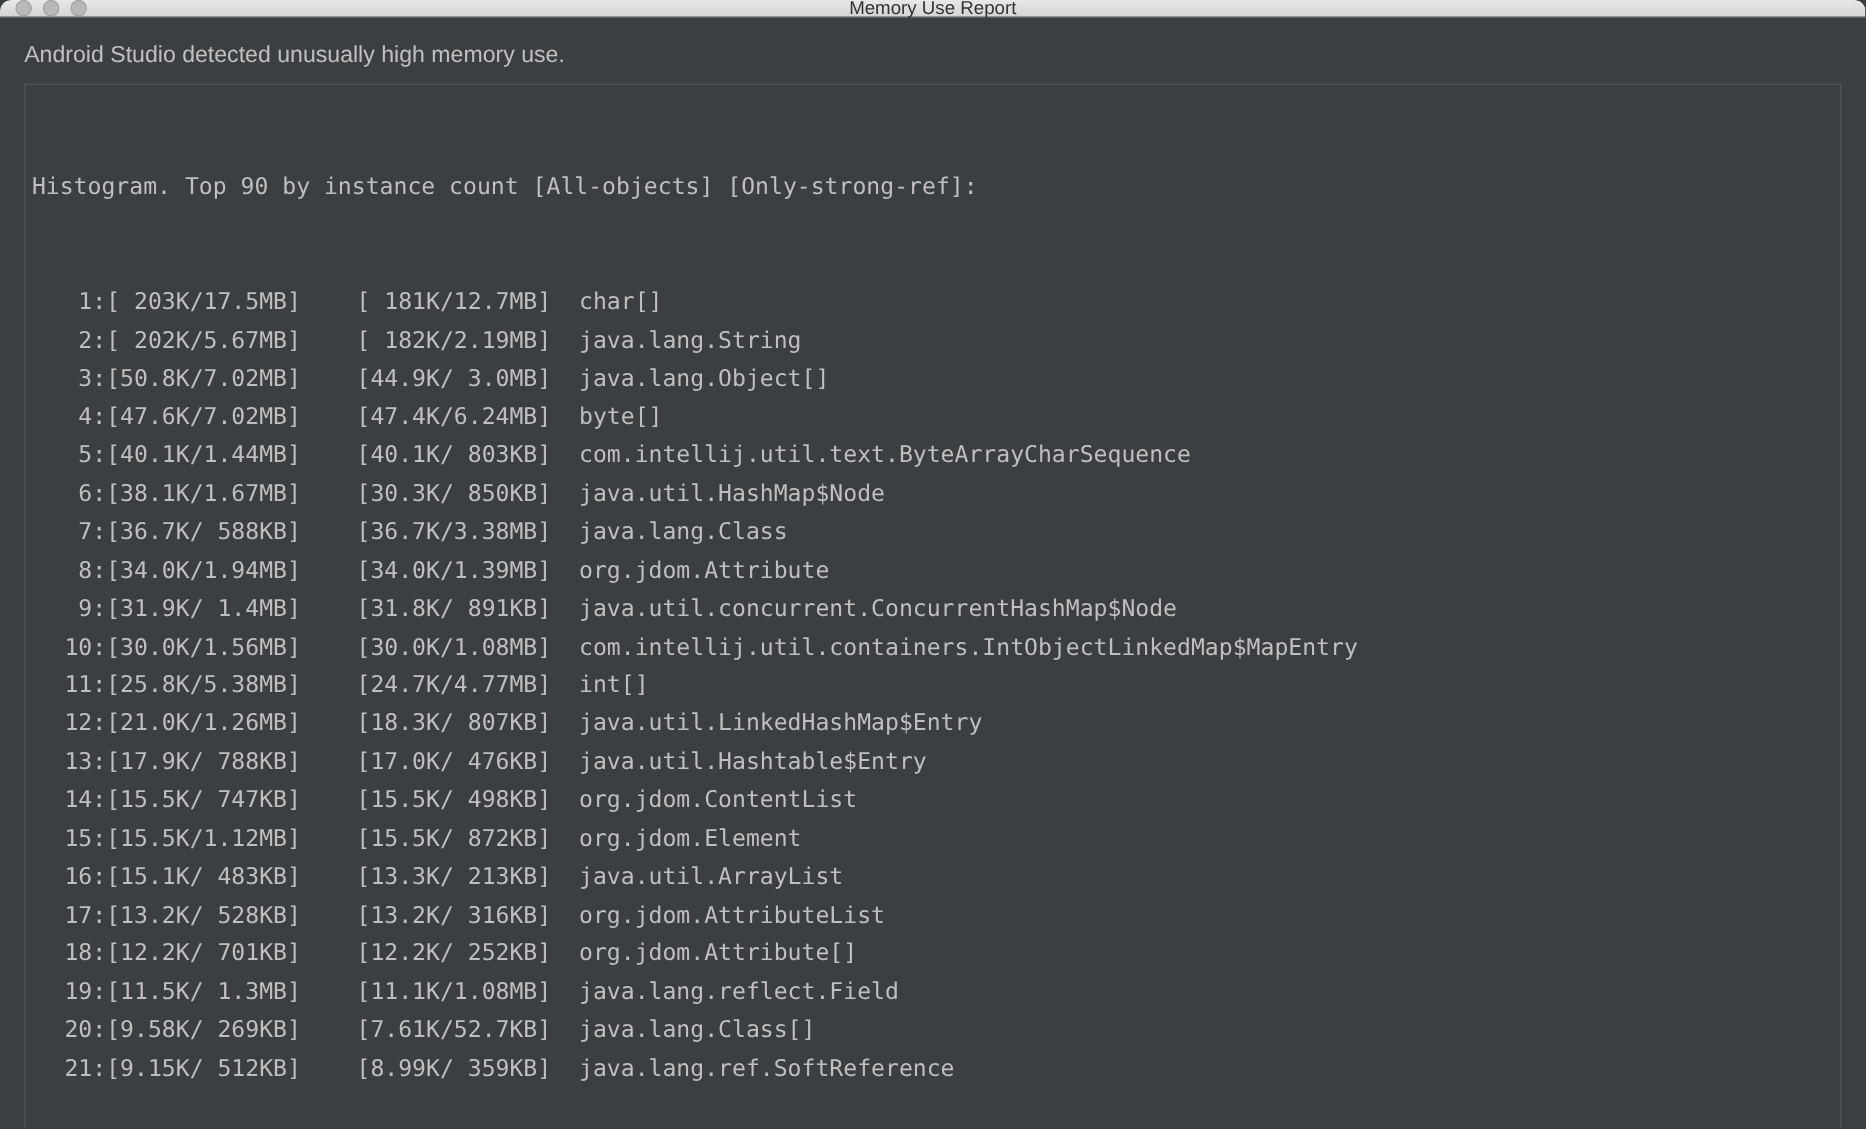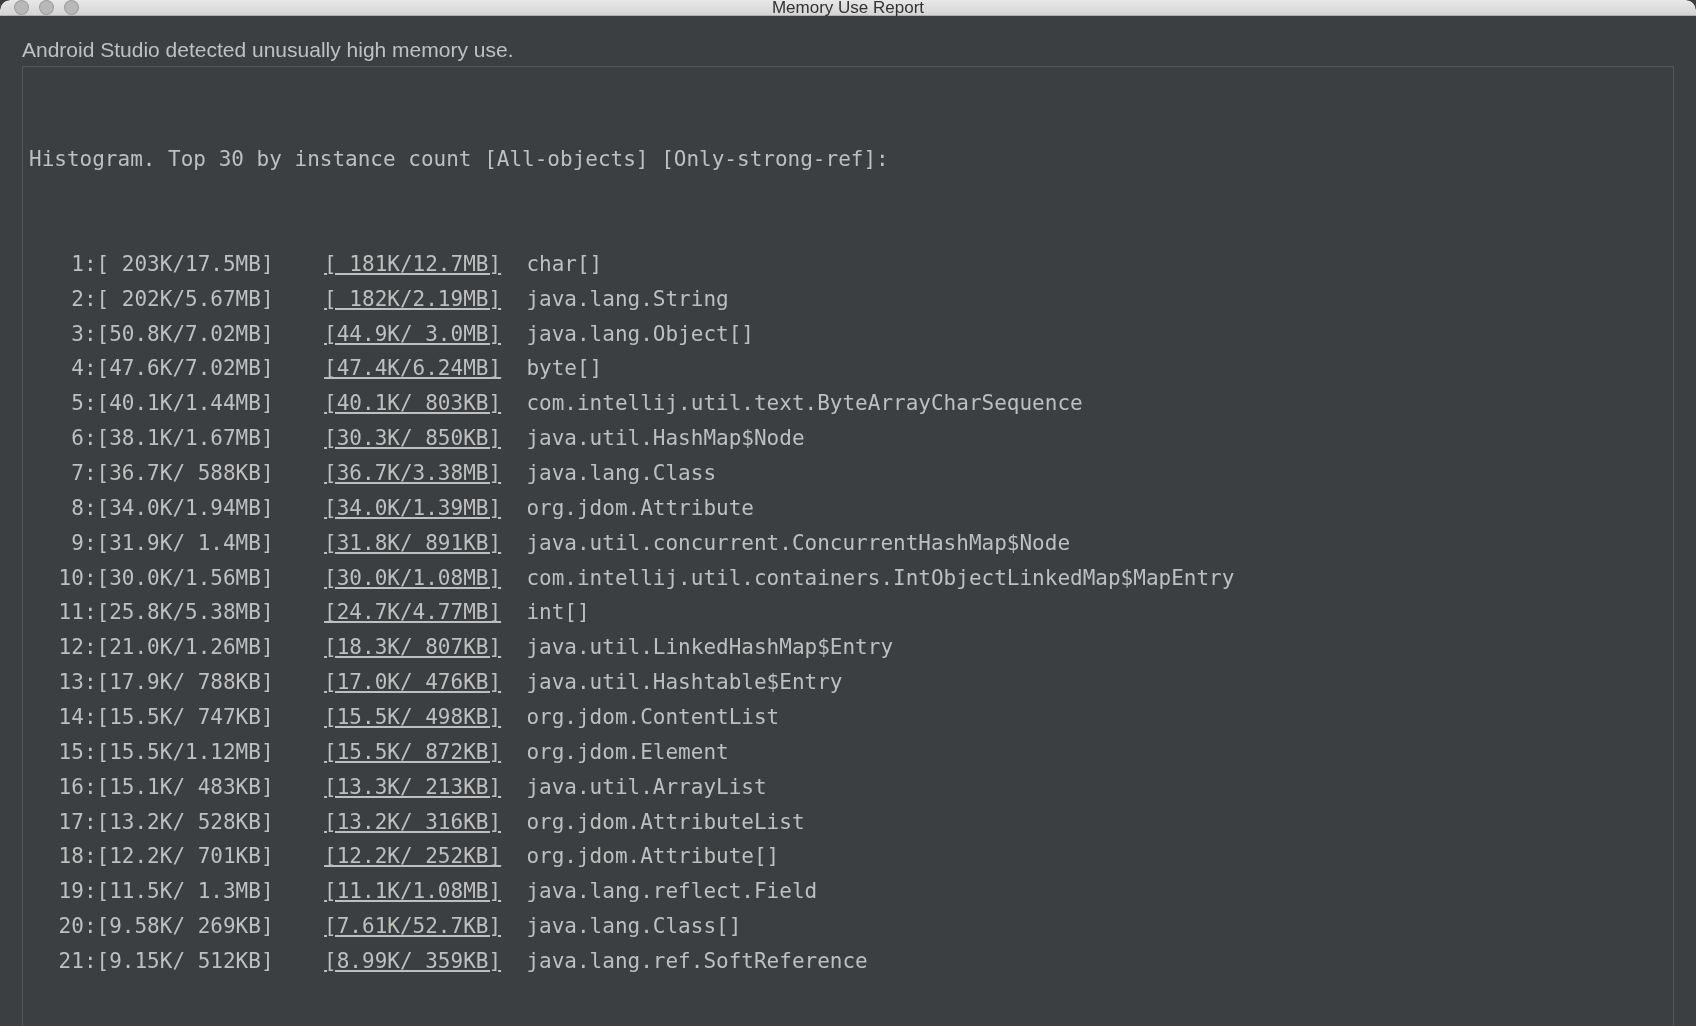--- a/index.html
+++ b/index.html
@@ -46,20 +46,21 @@
     .content {
       flex: 1;
       padding: 18px 22px 14px 22px;
       display: flex;
       flex-direction: column;
       color: #c0c0c0;
     }
     .intro {
       font-size: 21px;
       line-height: 1.5;
+      margin-bottom: 10px;
     }
     .report-box {
       flex: 1;
       background: #3c3f41;
       border: 1px solid #555759;
       padding: 6px 4px;
       font-family: "Menlo", "Consolas", monospace;
       font-size: 21px;
       line-height: 1.66;
       color: #bfbfbf;
@@ -77,21 +78,20 @@
       text-align: right;
     }
     .row-all {
       width: 16ch;
       white-space: pre;
     }
     .row-strong {
       width: 16ch;
       text-align: right;
       white-space: pre;
-      text-decoration: underline;
     }
     .row-class {
       padding-left: 2ch;
     }
   </style>
 </head>
 <body>
 
 <div class="titlebar">
   <div class="traffic-lights">
@@ -101,17 +101,17 @@
   </div>
   <div class="window-title">Memory Use Report</div>
 </div>
 
 <div class="content">
   <div class="intro">
     <div>Android Studio detected unusually high memory use.</div>
   </div>
 
   <div class="report-box">
-    <div class="report-header">Histogram. Top 30 by instance count [All-objects] [Only-strong-ref]:</div>
+    <div class="report-header">Histogram. Top 90 by instance count [All-objects] [Only-strong-ref]:</div>
     <div id="rows-container"><div class="report-row"><span class="row-index">1:</span><span class="row-all">[ 203K/17.5MB]</span><span class="row-strong">[ 181K/12.7MB]</span><span class="row-class">char[]</span></div><div class="report-row"><span class="row-index">2:</span><span class="row-all">[ 202K/5.67MB]</span><span class="row-strong">[ 182K/2.19MB]</span><span class="row-class">java.lang.String</span></div><div class="report-row"><span class="row-index">3:</span><span class="row-all">[50.8K/7.02MB]</span><span class="row-strong">[44.9K/ 3.0MB]</span><span class="row-class">java.lang.Object[]</span></div><div class="report-row"><span class="row-index">4:</span><span class="row-all">[47.6K/7.02MB]</span><span class="row-strong">[47.4K/6.24MB]</span><span class="row-class">byte[]</span></div><div class="report-row"><span class="row-index">5:</span><span class="row-all">[40.1K/1.44MB]</span><span class="row-strong">[40.1K/ 803KB]</span><span class="row-class">com.intellij.util.text.ByteArrayCharSequence</span></div><div class="report-row"><span class="row-index">6:</span><span class="row-all">[38.1K/1.67MB]</span><span class="row-strong">[30.3K/ 850KB]</span><span class="row-class">java.util.HashMap$Node</span></div><div class="report-row"><span class="row-index">7:</span><span class="row-all">[36.7K/ 588KB]</span><span class="row-strong">[36.7K/3.38MB]</span><span class="row-class">java.lang.Class</span></div><div class="report-row"><span class="row-index">8:</span><span class="row-all">[34.0K/1.94MB]</span><span class="row-strong">[34.0K/1.39MB]</span><span class="row-class">org.jdom.Attribute</span></div><div class="report-row"><span class="row-index">9:</span><span class="row-all">[31.9K/ 1.4MB]</span><span class="row-strong">[31.8K/ 891KB]</span><span class="row-class">java.util.concurrent.ConcurrentHashMap$Node</span></div><div class="report-row"><span class="row-index">10:</span><span class="row-all">[30.0K/1.56MB]</span><span class="row-strong">[30.0K/1.08MB]</span><span class="row-class">com.intellij.util.containers.IntObjectLinkedMap$MapEntry</span></div><div class="report-row"><span class="row-index">11:</span><span class="row-all">[25.8K/5.38MB]</span><span class="row-strong">[24.7K/4.77MB]</span><span class="row-class">int[]</span></div><div class="report-row"><span class="row-index">12:</span><span class="row-all">[21.0K/1.26MB]</span><span class="row-strong">[18.3K/ 807KB]</span><span class="row-class">java.util.LinkedHashMap$Entry</span></div><div class="report-row"><span class="row-index">13:</span><span class="row-all">[17.9K/ 788KB]</span><span class="row-strong">[17.0K/ 476KB]</span><span class="row-class">java.util.Hashtable$Entry</span></div><div class="report-row"><span class="row-index">14:</span><span class="row-all">[15.5K/ 747KB]</span><span class="row-strong">[15.5K/ 498KB]</span><span class="row-class">org.jdom.ContentList</span></div><div class="report-row"><span class="row-index">15:</span><span class="row-all">[15.5K/1.12MB]</span><span class="row-strong">[15.5K/ 872KB]</span><span class="row-class">org.jdom.Element</span></div><div class="report-row"><span class="row-index">16:</span><span class="row-all">[15.1K/ 483KB]</span><span class="row-strong">[13.3K/ 213KB]</span><span class="row-class">java.util.ArrayList</span></div><div class="report-row"><span class="row-index">17:</span><span class="row-all">[13.2K/ 528KB]</span><span class="row-strong">[13.2K/ 316KB]</span><span class="row-class">org.jdom.AttributeList</span></div><div class="report-row"><span class="row-index">18:</span><span class="row-all">[12.2K/ 701KB]</span><span class="row-strong">[12.2K/ 252KB]</span><span class="row-class">org.jdom.Attribute[]</span></div><div class="report-row"><span class="row-index">19:</span><span class="row-all">[11.5K/ 1.3MB]</span><span class="row-strong">[11.1K/1.08MB]</span><span class="row-class">java.lang.reflect.Field</span></div><div class="report-row"><span class="row-index">20:</span><span class="row-all">[9.58K/ 269KB]</span><span class="row-strong">[7.61K/52.7KB]</span><span class="row-class">java.lang.Class[]</span></div><div class="report-row"><span class="row-index">21:</span><span class="row-all">[9.15K/ 512KB]</span><span class="row-strong">[8.99K/ 359KB]</span><span class="row-class">java.lang.ref.SoftReference</span></div></div>
   </div>
 
 </div>
 
 </body></html>

